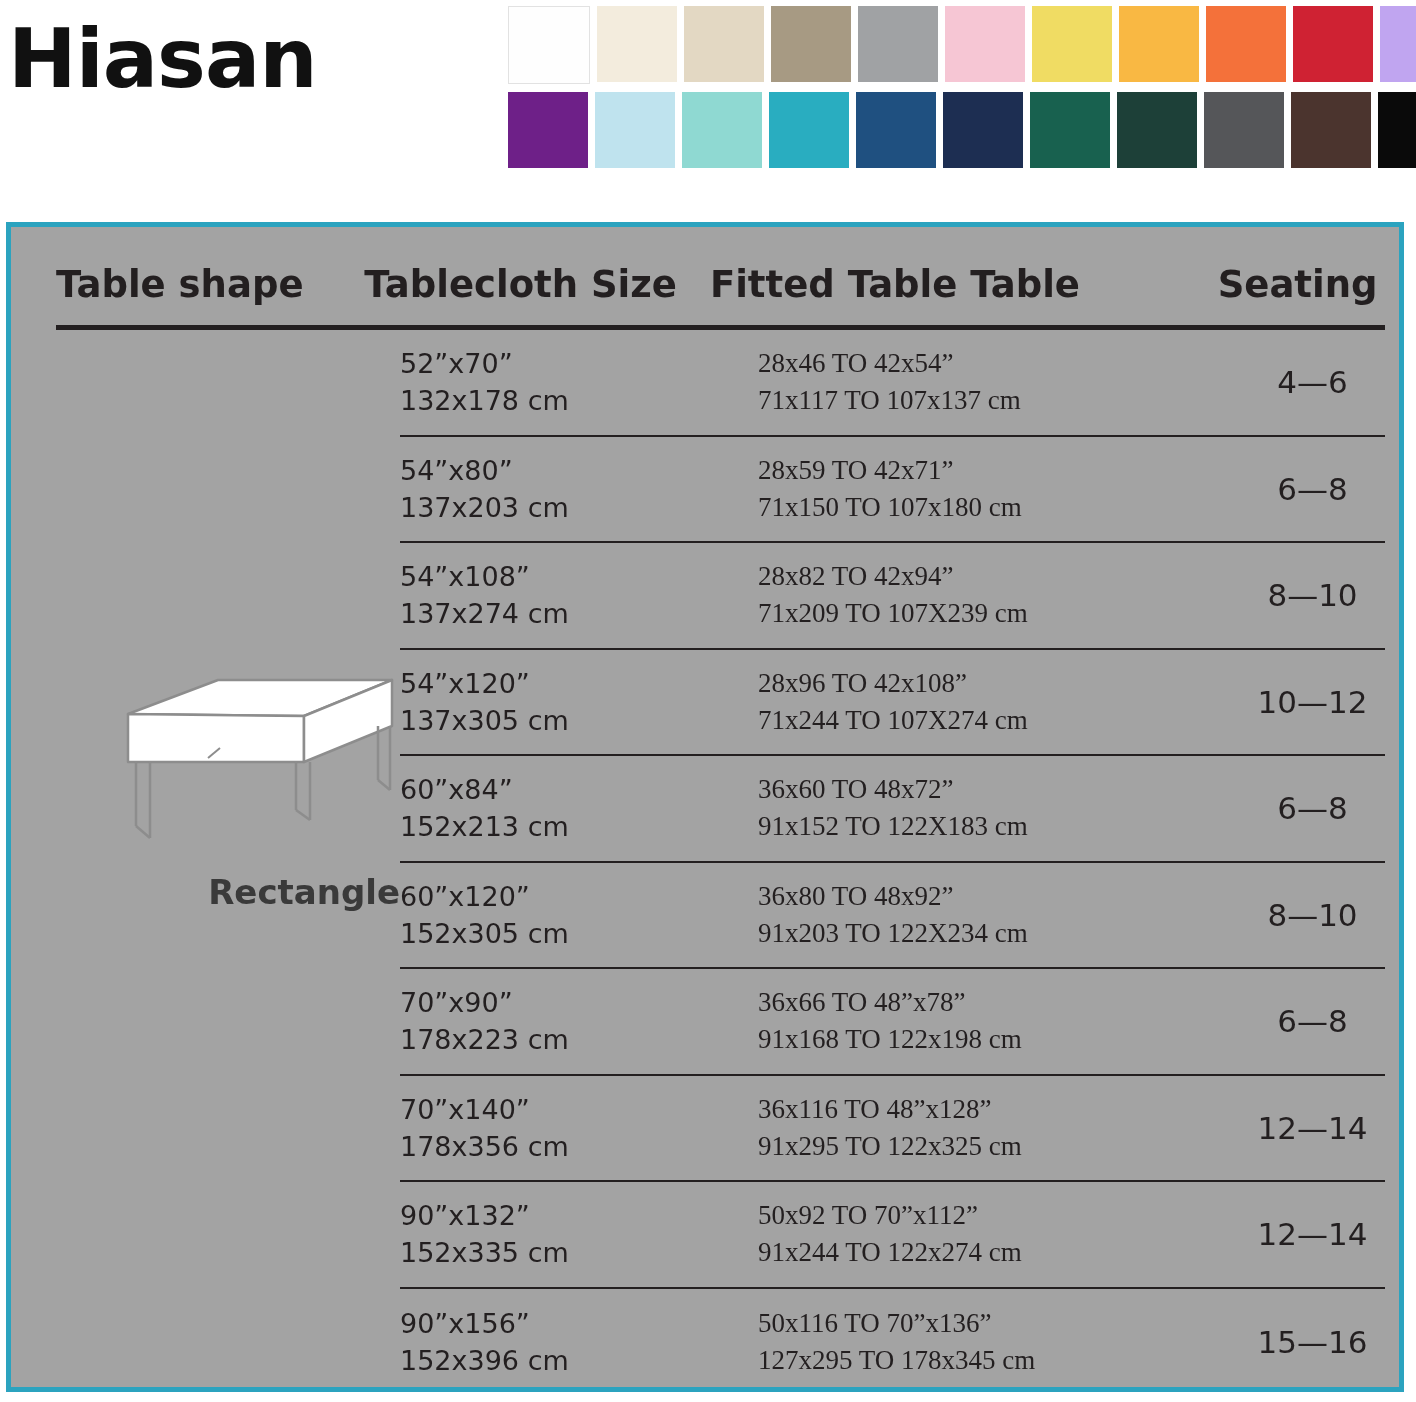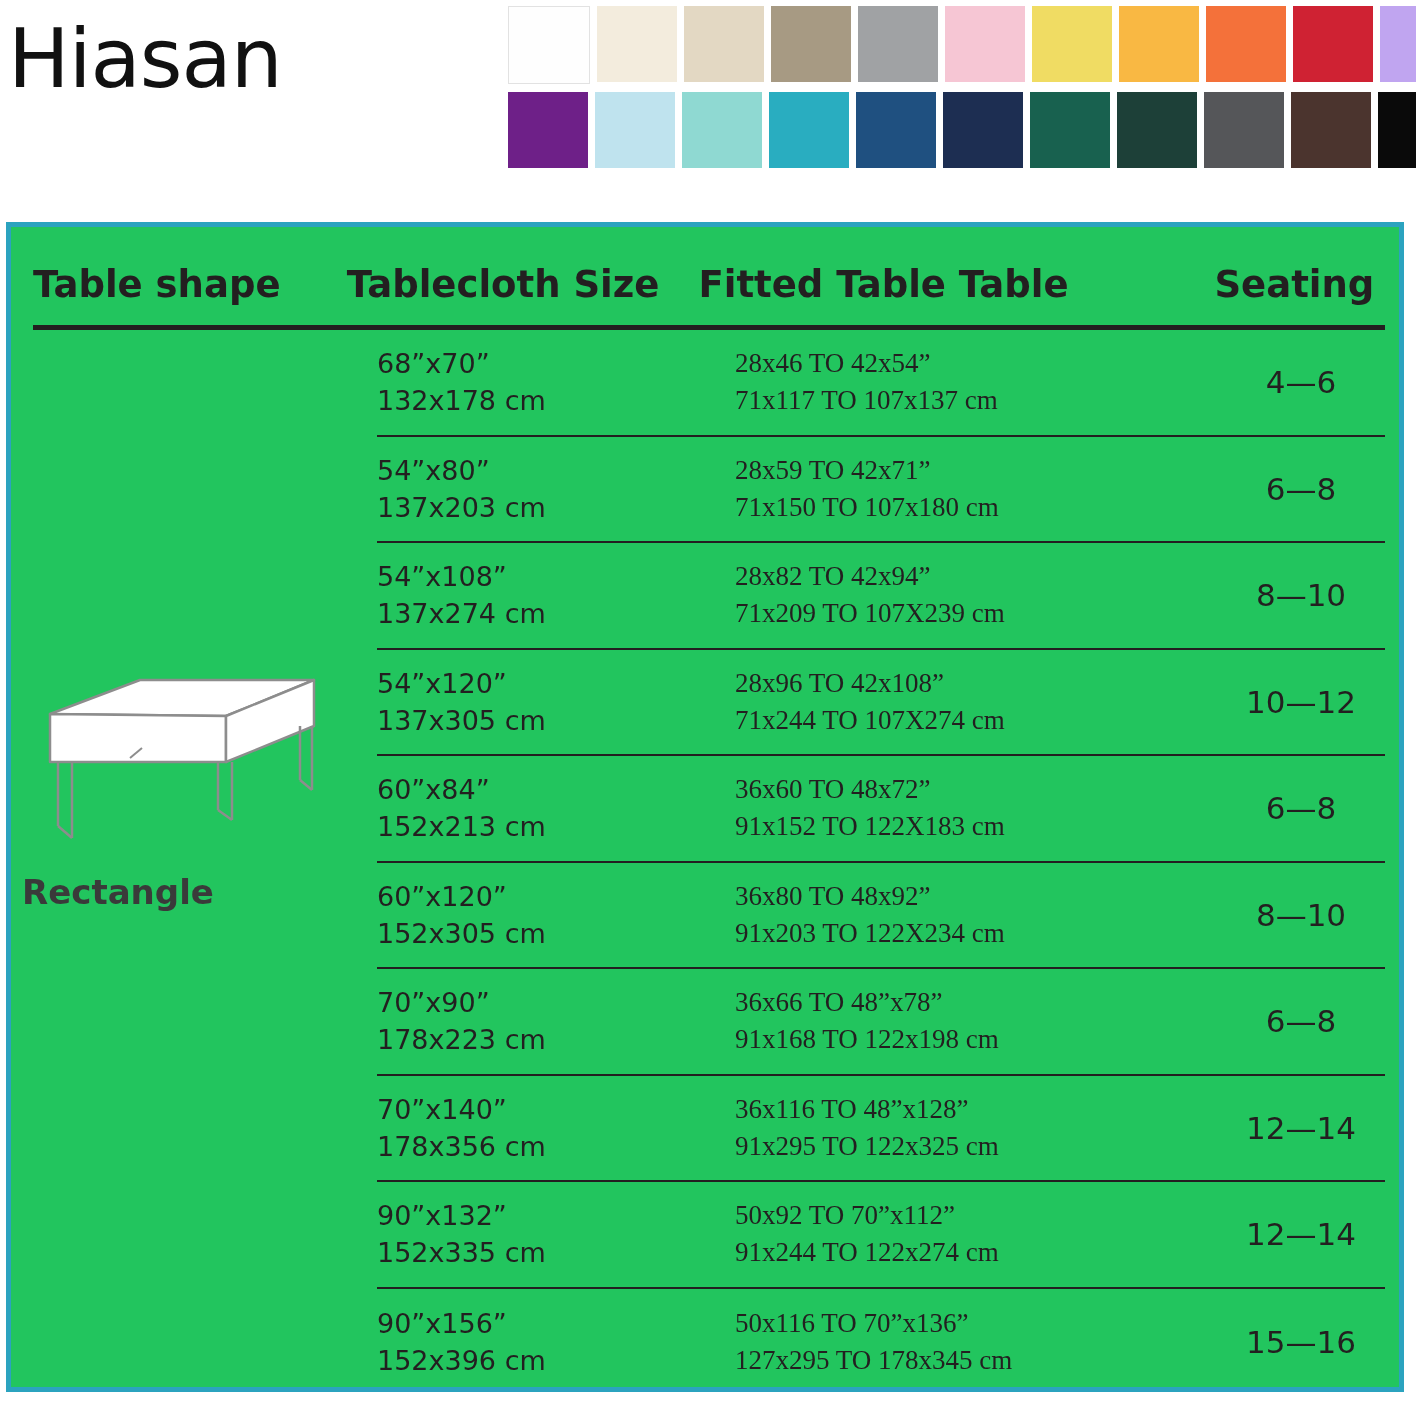--- a/index.html
+++ b/index.html
@@ -18,21 +18,21 @@
 
   
   .header {
     position: relative;
     height: 178px;
     display: flex;
     align-items: flex-start;
   }
   .brand {
     font-family: "DejaVu Sans", sans-serif;
-    font-weight: normal;
+    font-weight: bold;
     font-size: 82px;
     letter-spacing: -1px;
     line-height: 1;
     color: #111111;
     padding: 18px 0 0 8px;
     white-space: nowrap;
   }
   .swatch-grid {
     position: absolute;
     left: 508px;
@@ -52,21 +52,22 @@
 
   
   .panel {
     position: absolute;
     left: 6px;
     top: 222px;
     width: 1398px;
     height: 1170px;
     border: 5px solid #2ba3bf;
     box-sizing: border-box;
-    background: #22c55e;
+    background: #a3a3a3;
+    padding-left: 23px;
   }
   .panel-inner {
     position: relative;
     width: 100%;
     height: 100%;
     padding: 0;
   }
 
   
   .thead {
@@ -137,27 +138,27 @@
     font-family: "DejaVu Sans", sans-serif;
     font-size: 31px;
     color: #231f20;
     white-space: nowrap;
     padding-right: 10px;
   }
 
   
   .shape-block {
     position: absolute;
-    left: 11px;
+    left: 0;
     top: 103px;
     width: 366px;
     height: 1062px;
     display: flex;
     flex-direction: column;
-    align-items: flex-start;
+    align-items: flex-end;
     justify-content: flex-start;
   }
   .shape-art {
     margin-top: 340px;
   }
   .shape-label {
     margin-top: 18px;
     font-family: "DejaVu Sans", sans-serif;
     font-weight: bold;
     font-size: 34px;
@@ -226,21 +227,21 @@
             <path d="M278,110 L290,120"></path>
             <path d="M108,88 L120,78" stroke-width="2"></path>
           </g>
         </svg>
       </div>
       <div class="shape-label">Rectangle</div>
     </div>
 
     <div class="rows">
       <div class="row">
-        <div class="cell-cloth">68”x70”
+        <div class="cell-cloth">52”x70”
 132x178 cm</div>
         <div class="cell-fitted">28x46 TO 42x54”
 71x117 TO 107x137 cm</div>
         <div class="cell-seat">4—6</div>
       </div>
       <div class="row">
         <div class="cell-cloth">54”x80”
 137x203 cm</div>
         <div class="cell-fitted">28x59 TO 42x71”
 71x150 TO 107x180 cm</div>

